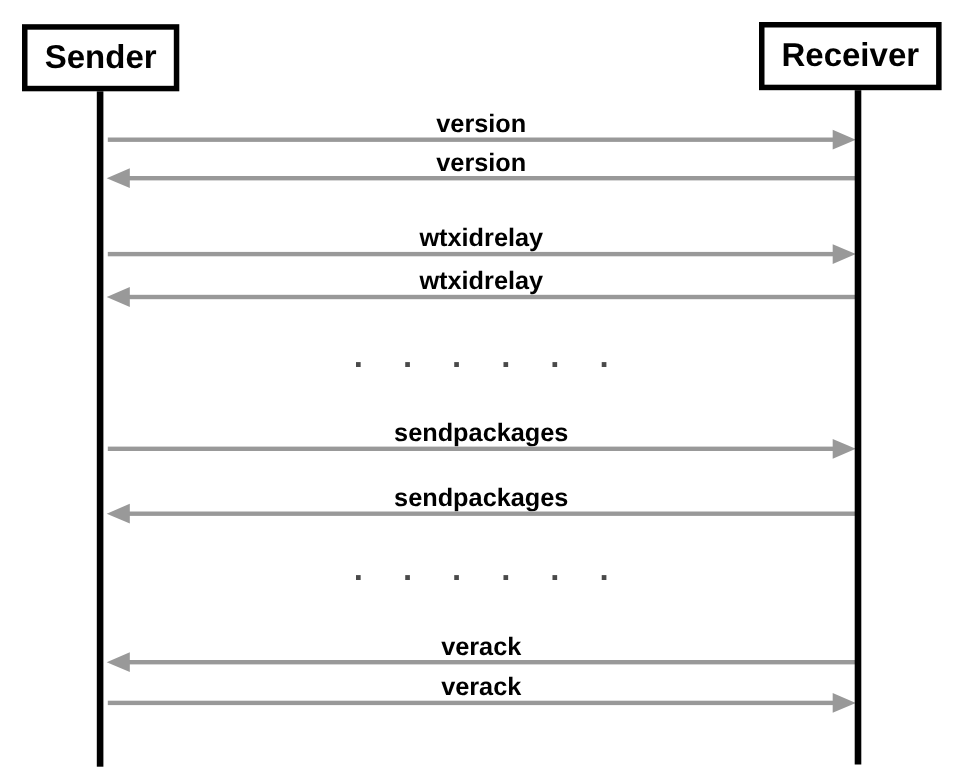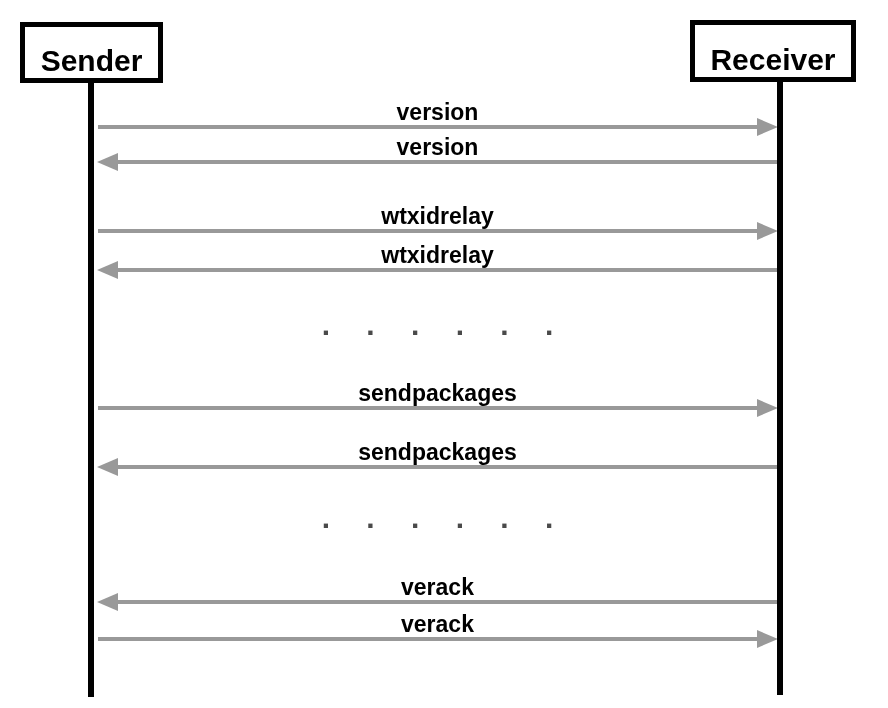--- a/index.html
+++ b/index.html
@@ -17,21 +17,21 @@
     background: var(--bg);
     font-family: "Liberation Sans", "DejaVu Sans", sans-serif;
     overflow: hidden;
   }
   .actor-box {
     position: absolute;
     box-sizing: border-box;
     border: 5px solid var(--lifeline);
     background: var(--bg);
     display: flex;
-    align-items: flex-end;
+    align-items: center;
     justify-content: center;
     font-size: 30px;
     font-weight: bold;
     color: var(--text);
     z-index: 2;
   }
   .actor-sender   { left: 20px;  top: 22px; width: 143px; height: 61px; }
   .actor-receiver { left: 690px; top: 20px; width: 166px; height: 62px; }
   .lifeline {
     position: absolute;

